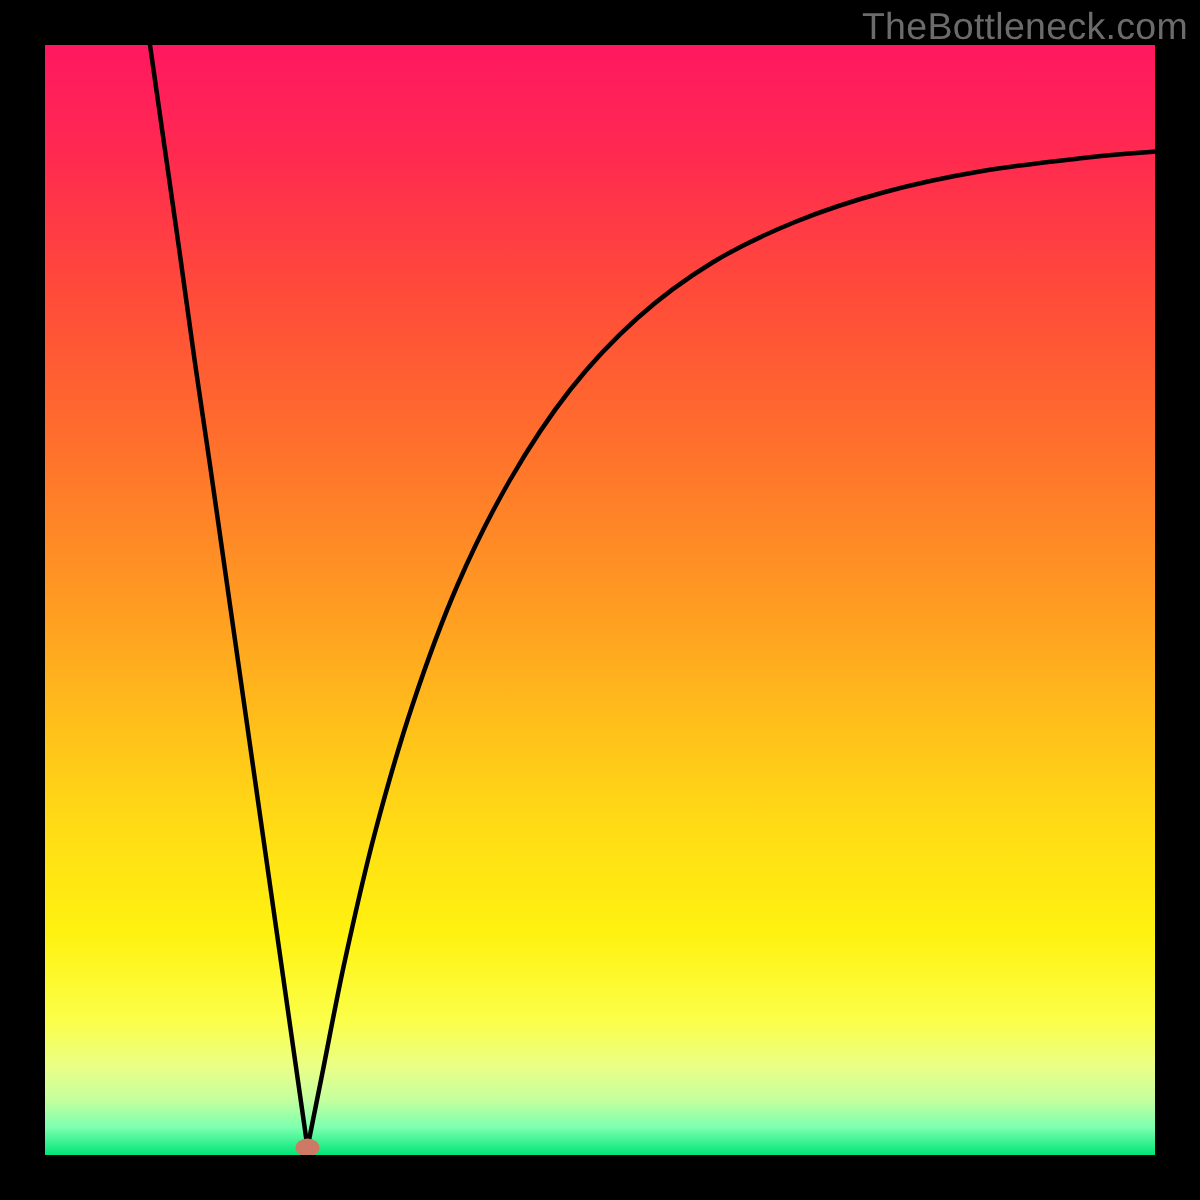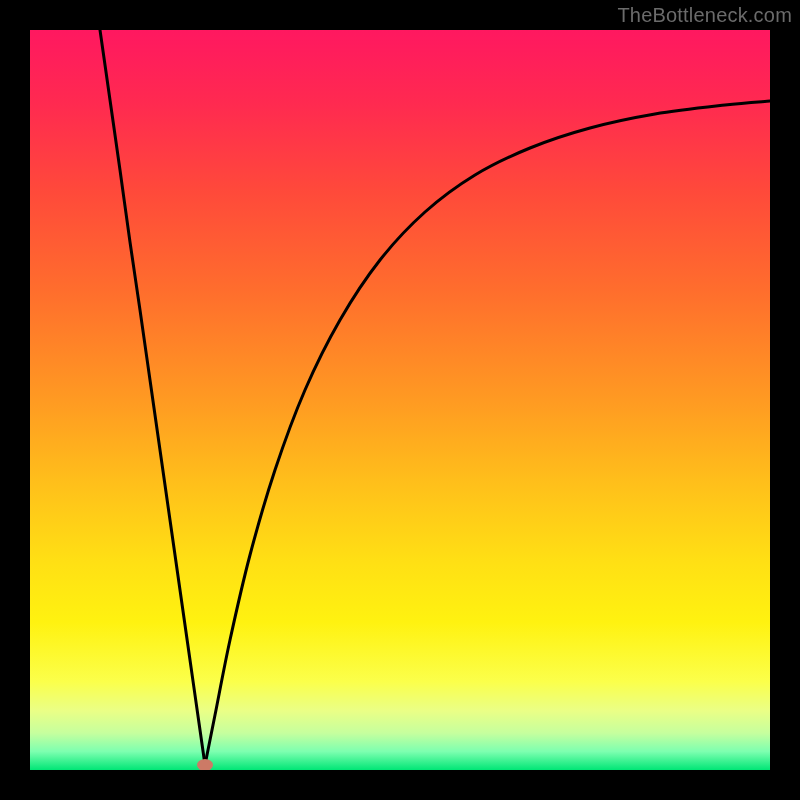--- a/index.html
+++ b/index.html
@@ -33,21 +33,21 @@
     position: absolute;
     inset: 0;
     width: 100%;
     height: 100%;
   }
   .watermark {
     position: absolute;
     top: 4px;
     right: 8px;
     color: #6b6b6b;
-    font-size: 20px;
+    font-size: 25px;
     letter-spacing: 0.2px;
     font-weight: 400;
     user-select: none;
   }
 </style>
 </head>
 <body>
 
 <div class="frame">
 

